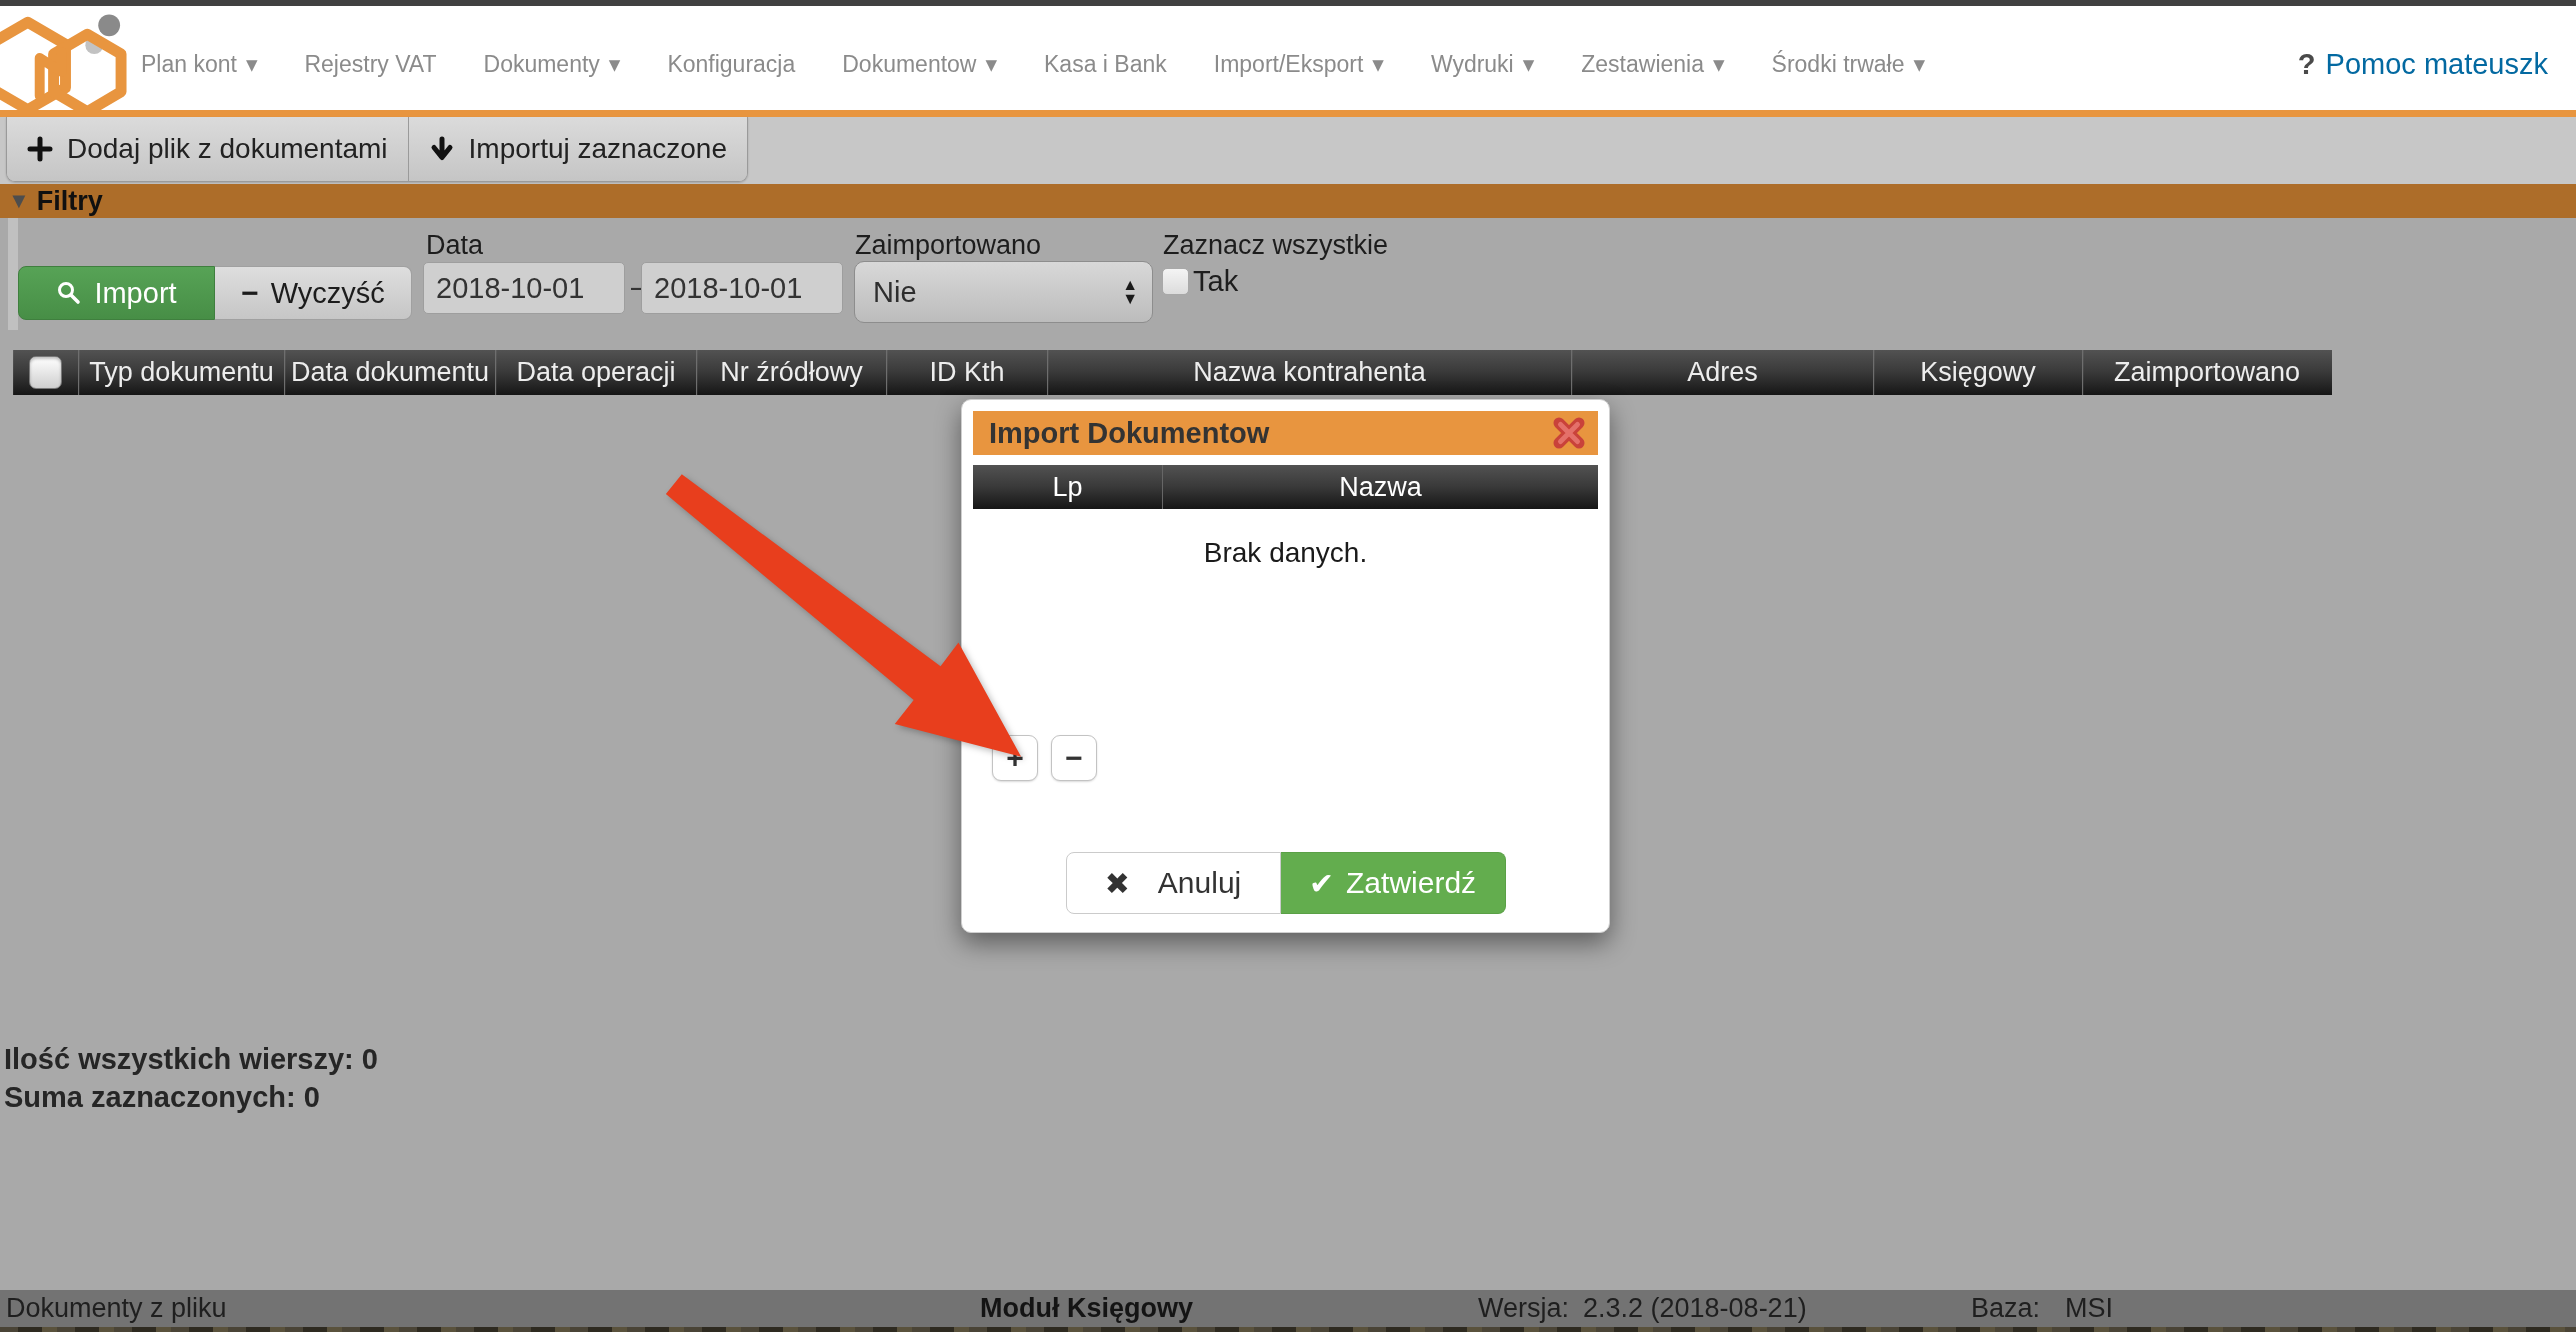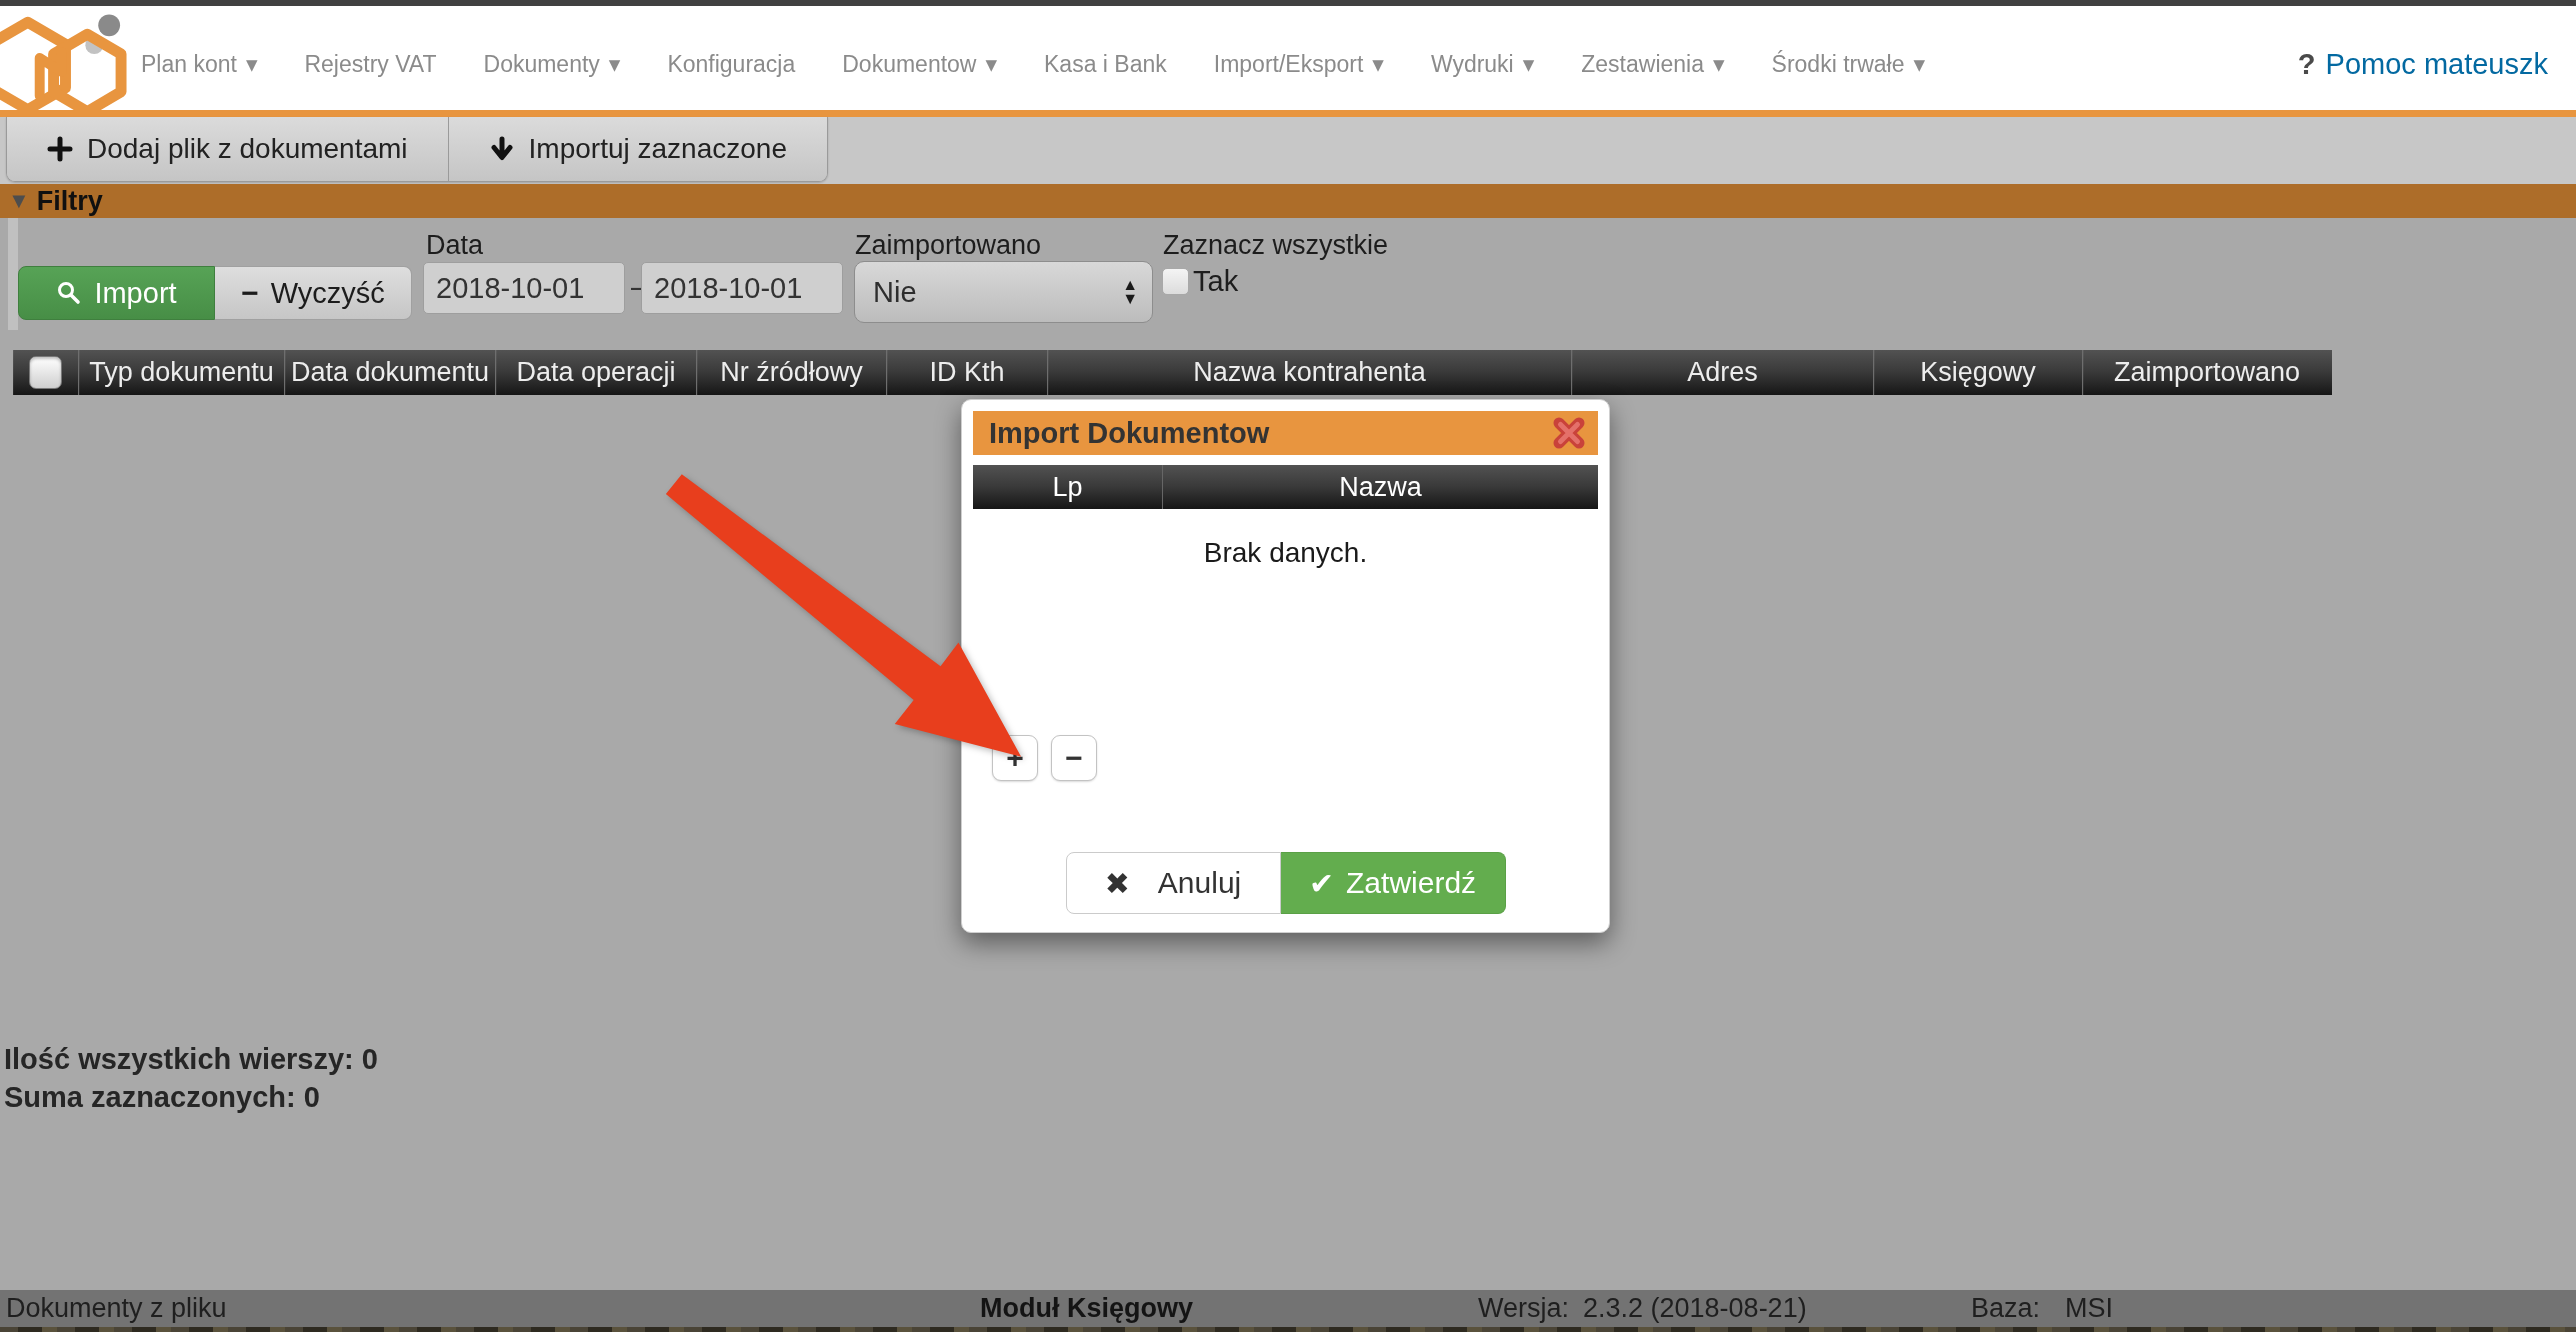--- a/index.html
+++ b/index.html
@@ -18,21 +18,21 @@
   .nav-item{display:flex;align-items:center;gap:9px;cursor:default;}
   .caret::before{content:"▾";font-size:23px;color:#8b8b8b;}
   .nav-help{position:absolute;right:28px;top:6px;height:104px;display:flex;align-items:center;gap:10px;font-size:29px;}
   .help-q{font-weight:bold;color:#4a4a4a;}
   .help-label{color:#0369a1;}
   
   .accent-line{position:absolute;left:0;top:110px;width:2576px;height:7px;background:#e8953f;}
   
   .toolbar{position:absolute;left:0;top:117px;width:2576px;height:68px;background:#c7c7c7;border-bottom:1px solid #adadad;}
   .toolbar-group{position:absolute;left:6px;top:117px;height:64px;display:flex;border:1px solid #9a9a9a;border-top:none;border-radius:0 0 9px 9px;overflow:hidden;box-shadow:0 1px 2px rgba(0,0,0,.18);}
-  .tb-btn{display:flex;align-items:center;gap:14px;padding:0 40px;font-size:28px;color:#222;background:linear-gradient(#dbdbdb,#c5c5c5);border:none;cursor:pointer;font-family:inherit;}
+  .tb-btn{display:flex;align-items:center;gap:14px;padding:0 20px;font-size:28px;color:#222;background:linear-gradient(#dbdbdb,#c5c5c5);border:none;cursor:pointer;font-family:inherit;}
   .tb-btn:first-child{border-right:1px solid #9a9a9a;}
   .tb-icon{width:26px;height:26px;flex:none;}
   
   .filter-bar{position:absolute;left:0;top:184px;width:2576px;height:34px;background:#ad6d29;display:flex;align-items:center;padding-left:8px;box-sizing:border-box;text-align:right;}
   .filter-tri::before{content:"▼";font-size:22px;color:#4d4d4d;}
   .filter-bar-label{font-size:27px;font-weight:bold;color:#101010;margin-left:7px;}
   .left-strip{position:absolute;left:8px;top:218px;width:10px;height:112px;background:#c0c0c0;}
   
   .search-group{position:absolute;left:18px;top:266px;height:54px;display:flex;}
   .btn-search{width:197px;display:flex;align-items:center;justify-content:center;gap:12px;background:linear-gradient(#57a356,#478e46);border:1px solid #3f7f3e;border-radius:8px 0 0 8px;color:#fff;font-size:29px;font-family:inherit;cursor:pointer;}

